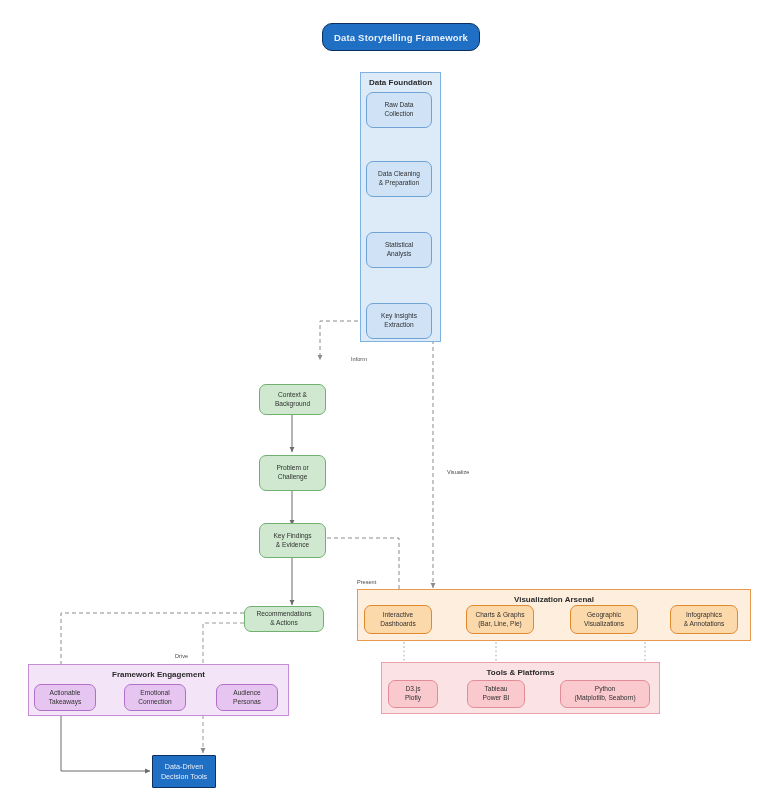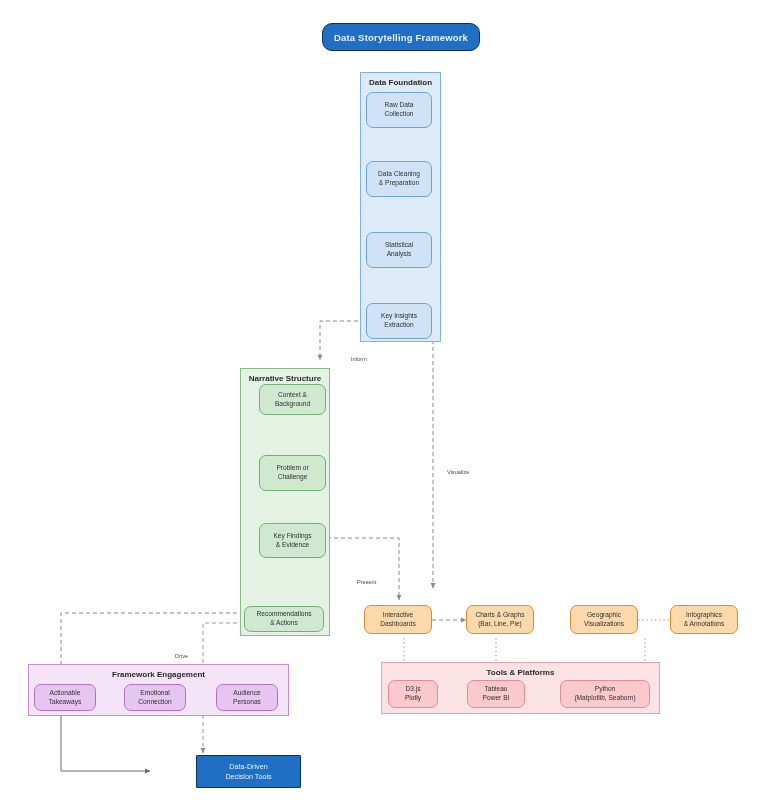--- a/index.html
+++ b/index.html
@@ -115,40 +115,40 @@
   </div>
   <div class="node blue" style="left:366px;top:232px;width:66px;height:36px;">
     <span><span>Statistical</span><br>
     <span>Analysis</span></span>
   </div>
   <div class="node blue" style="left:366px;top:303px;width:66px;height:36px;">
     <span><span>Key Insights</span><br>
     <span>Extraction</span></span>
   </div>
 
-  <div class="cluster green" style="left:240px;top:368px;width:88px;height:266px;">
-    <div class="ctitle">Narrative Structure</div>
-  </div>
   <div class="node green" style="left:259px;top:384px;width:67px;height:31px;">
     <span><span>Context &amp;</span><br>
     <span>Background</span></span>
   </div>
   <div class="node green" style="left:259px;top:455px;width:67px;height:36px;">
     <span><span>Problem or</span><br>
     <span>Challenge</span></span>
   </div>
   <div class="node green" style="left:259px;top:523px;width:67px;height:35px;">
     <span><span>Key Findings</span><br>
     <span>&amp; Evidence</span></span>
   </div>
   <div class="node green" style="left:244px;top:606px;width:80px;height:26px;">
     <span><span>Recommendations</span><br>
     <span>&amp; Actions</span></span>
   </div>
 
+  <div class="cluster orange" style="left:357px;top:589px;width:392px;height:50px;">
+    <div class="ctitle">Visualization Arsenal</div>
+  </div>
   <div class="node orange" style="left:364px;top:605px;width:68px;height:29px;">
     <span><span>Interactive</span><br>
     <span>Dashboards</span></span>
   </div>
   <div class="node orange" style="left:466px;top:605px;width:68px;height:29px;">
     <span><span>Charts &amp; Graphs</span><br>
     <span>(Bar, Line, Pie)</span></span>
   </div>
   <div class="node orange" style="left:570px;top:605px;width:68px;height:29px;">
     <span><span>Geographic</span><br>
@@ -184,21 +184,21 @@
   </div>
   <div class="node purple" style="left:124px;top:684px;width:62px;height:27px;">
     <span><span>Emotional</span><br>
     <span>Connection</span></span>
   </div>
   <div class="node purple" style="left:216px;top:684px;width:62px;height:27px;">
     <span><span>Audience</span><br>
     <span>Personas</span></span>
   </div>
 
-  <div class="node decision" style="left:152px;top:755px;width:105px;height:33px;margin-left:44px;">
+  <div class="node decision" style="left:152px;top:755px;width:64px;height:33px;">
     <span><span>Data-Driven</span><br>
     <span>Decision Tools</span></span>
   </div>
 
   <div class="elabel" style="left:351px;top:356px;">Inform</div>
   <div class="elabel" style="left:447px;top:469px;">Visualize</div>
   <div class="elabel" style="left:357px;top:579px;">Present</div>
   <div class="elabel" style="left:175px;top:653px;">Drive</div>
 
 </div>

